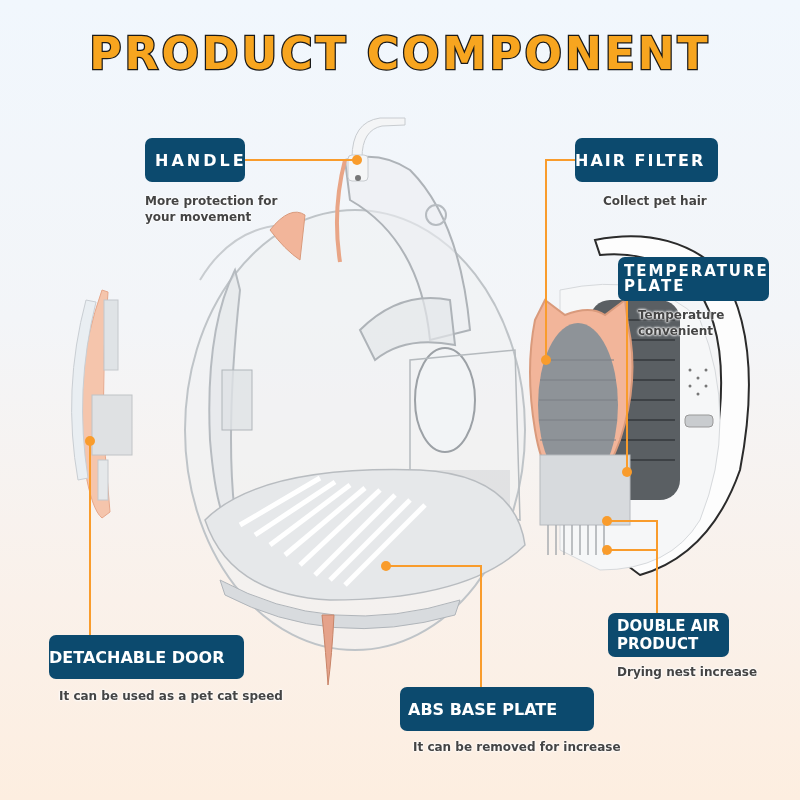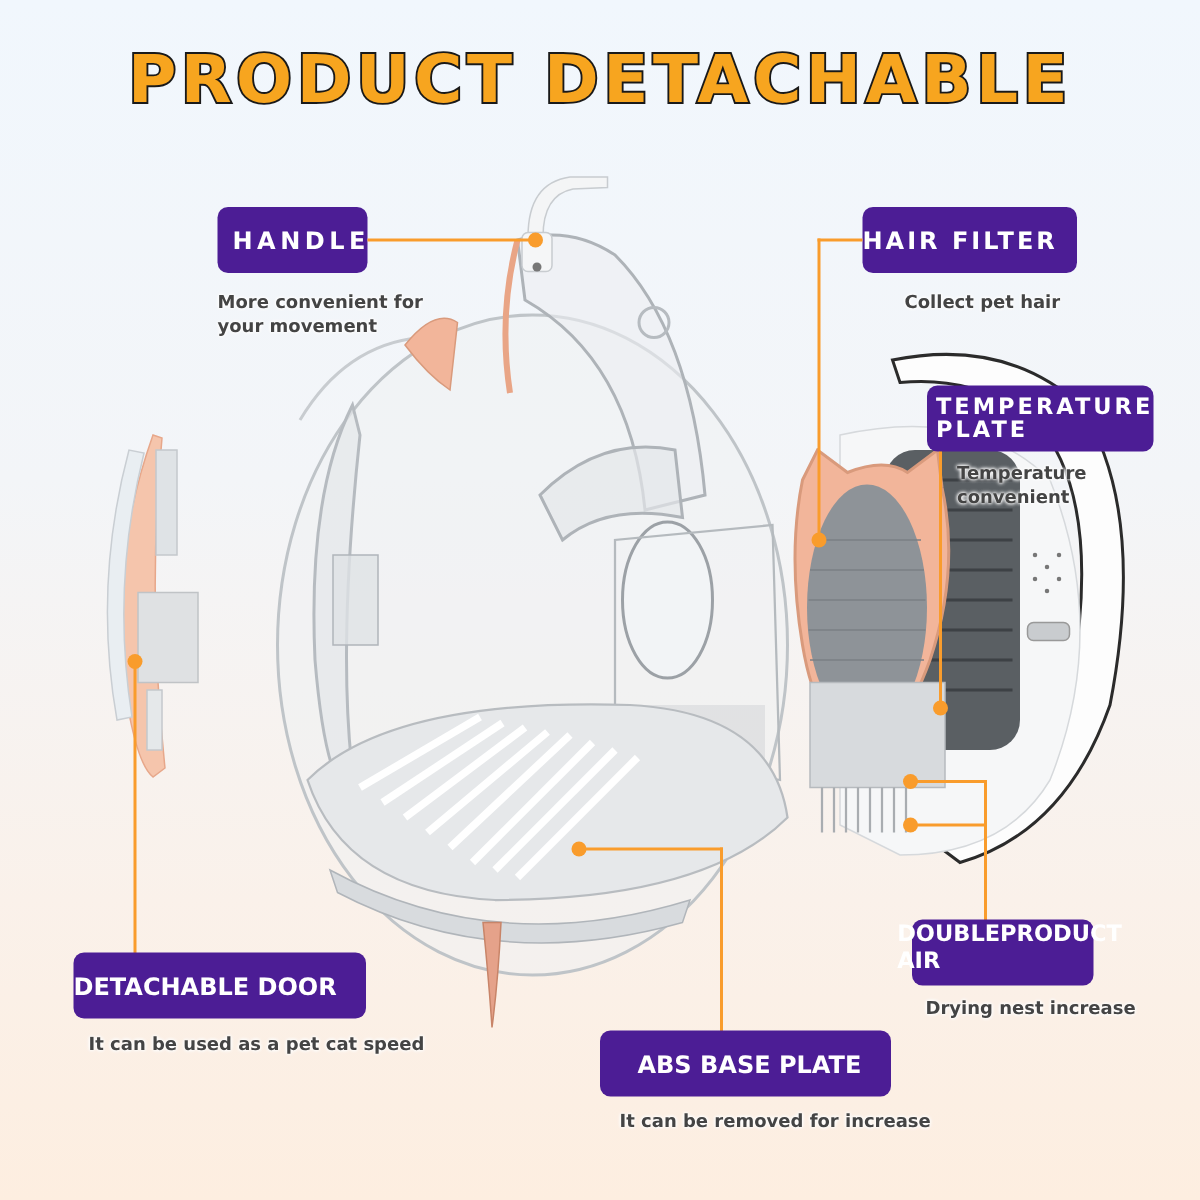--- a/index.html
+++ b/index.html
@@ -9,21 +9,21 @@
     font-family: "DejaVu Sans", sans-serif;
   }
   .title {
     position:absolute; left:0; top:28px; width:800px; text-align:center;
     font-family: "DejaVu Sans", sans-serif; font-weight:bold; font-size:44px;
     letter-spacing:3px; color:#f7a51f;
     -webkit-text-stroke: 2.5px #1a1a1a; paint-order: stroke fill;
     text-shadow: 0 0 1px #1a1a1a;
   }
   .label {
-    position:absolute; background:#4c1d95; color:#fff; border-radius:7px;
+    position:absolute; background:#0c4a6e; color:#fff; border-radius:7px;
     font-family: "DejaVu Sans", sans-serif; font-weight:bold;
     box-sizing:border-box; display:flex; align-items:center;
   }
   .desc {
     position:absolute; color:#444; font-weight:bold; font-size:12px; line-height:16px;
     font-family: "DejaVu Sans", sans-serif;
     text-shadow: 0 0 3px #fff, 0 0 3px #fff, 0 0 2px #fff;
   }
   .line { position:absolute; background:#f99c2c; }
   .dot { position:absolute; width:10px; height:10px; border-radius:50%; background:#f99c2c; }
@@ -125,29 +125,29 @@
         <circle cx="698" cy="378" r="1.5"></circle>
         <circle cx="690" cy="386" r="1.5"></circle>
       <circle cx="698" cy="394" r="1.5"></circle>
         <circle cx="706" cy="386" r="1.5"></circle>
         <circle cx="706" cy="370" r="1.5"></circle>
     </g>
     <rect x="685" y="415" width="28" height="12" rx="4" fill="#c9cccf" stroke="#999"></rect>
   </g>
 </svg>
 
-<div class="title">PRODUCT DETACHABLE</div>
+<div class="title">PRODUCT COMPONENT</div>
 
 <div class="label" style="left:145px;top:138px;width:100px;height:44px;padding-left:10px;font-size:16px;letter-spacing:3px;">
   <span>HANDLE</span>
 </div>
 <div class="line" style="left:245px;top:159px;width:112px;height:2px;"></div>
 <div class="dot" style="left:352px;top:155px;"></div>
 <div class="desc" style="left:145px;top:193px;">
-  <div>More convenient for</div>
+  <div>More protection for</div>
   <div>your movement</div>
 </div>
 
 <div class="label" style="left:575px;top:138px;width:143px;height:44px;padding-left:0;font-size:16px;letter-spacing:2px;">
   <span>HAIR FILTER</span>
 </div>
 <div class="line" style="left:545px;top:159px;width:30px;height:2px;"></div>
 <div class="line" style="left:545px;top:159px;width:2px;height:200px;"></div>
 <div class="dot" style="left:541px;top:355px;"></div>
 <div class="desc" style="left:593px;top:193px;margin-left:10px;">Collect pet hair</div>
@@ -161,32 +161,32 @@
 <div class="desc" style="left:638px;top:307px;">
   <div>Temperature</div>
   <div>convenient</div>
 </div>
 
 <div class="line" style="left:608px;top:520px;width:50px;height:2px;"></div>
 <div class="line" style="left:608px;top:549px;width:50px;height:2px;"></div>
 <div class="line" style="left:656px;top:520px;width:2px;height:95px;"></div>
 <div class="dot" style="left:602px;top:516px;"></div>
 <div class="dot" style="left:602px;top:545px;"></div>
-<div class="label" style="left:608px;top:613px;width:121px;height:44px;padding-left:9px;font-size:15px;line-height:18px;flex-direction:row;align-items:flex-start;justify-content:center;">
+<div class="label" style="left:608px;top:613px;width:121px;height:44px;padding-left:9px;font-size:15px;line-height:18px;flex-direction:column;align-items:flex-start;justify-content:center;">
   <span>DOUBLE AIR</span>
   <span>PRODUCT</span>
 </div>
 <div class="desc" style="left:617px;top:664px;">Drying nest increase</div>
 
 <div class="line" style="left:89px;top:440px;width:2px;height:197px;"></div>
 <div class="dot" style="left:85px;top:436px;"></div>
 <div class="label" style="left:49px;top:635px;width:195px;height:44px;font-size:16px;">
   <span>DETACHABLE DOOR</span>
 </div>
 <div class="desc" style="left:59px;top:688px;">It can be used as a pet cat speed</div>
 
 <div class="dot" style="left:381px;top:561px;"></div>
 <div class="line" style="left:386px;top:565px;width:96px;height:2px;"></div>
 <div class="line" style="left:480px;top:565px;width:2px;height:124px;"></div>
-<div class="label" style="left:400px;top:687px;width:194px;height:44px;padding-left:25px;font-size:16px;">
+<div class="label" style="left:400px;top:687px;width:194px;height:44px;padding-left:8px;font-size:16px;">
   <span>ABS BASE PLATE</span>
 </div>
 <div class="desc" style="left:413px;top:739px;">It can be removed for increase</div>
 
 </body></html>

